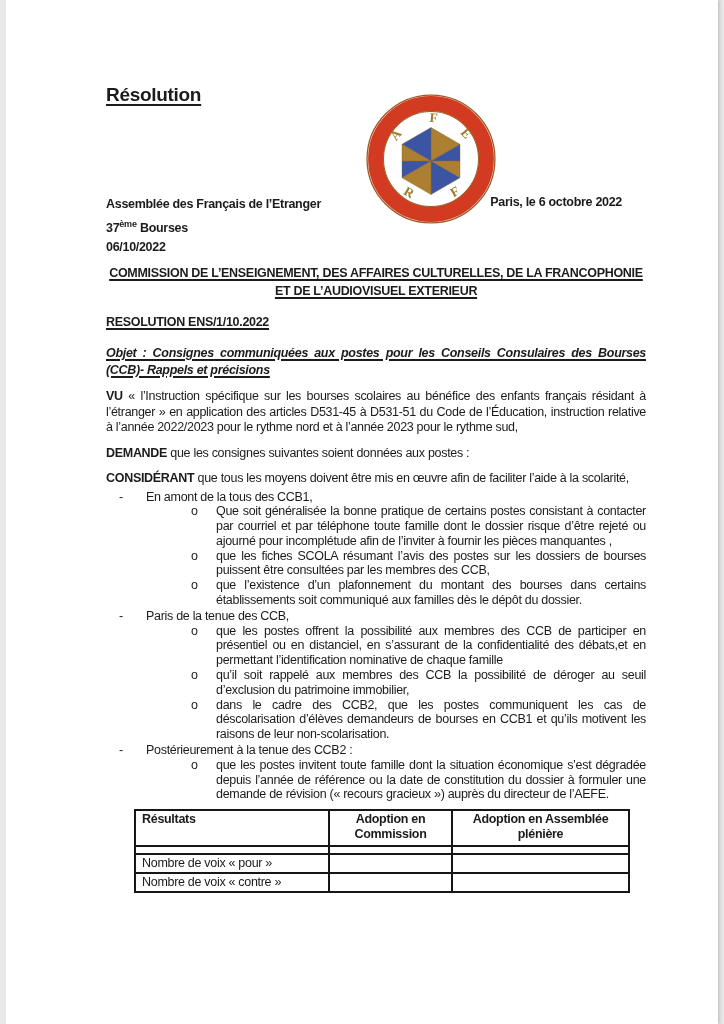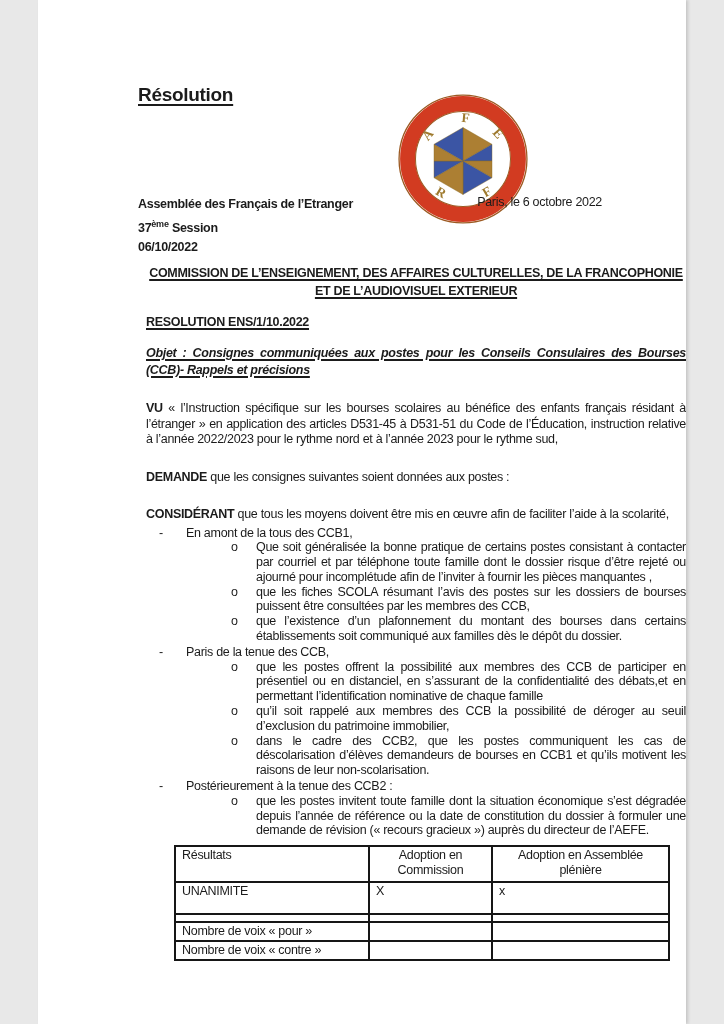--- a/index.html
+++ b/index.html
@@ -1,18 +1,18 @@
 <!DOCTYPE html>
 <html><head>
 <meta charset="utf-8">
 <style>
   html,body{margin:0;padding:0;background:#e8e8e8;}
   .page{
     position:relative;
-    width:648px;height:1024px;
+    width:712px;height:1024px;
     margin:0 auto;
     background:#ffffff;
     font-family:"Liberation Sans", sans-serif;
     font-size:12.5px;
     letter-spacing:-0.3px;
     color:#1b1b1b;
     overflow:hidden;
     box-shadow:2px 0 3px rgba(0,0,0,0.15);
   }
   .doc-title{
@@ -27,45 +27,45 @@
     font-family:"Liberation Serif", serif;
     font-size:13px;font-weight:bold;
     text-anchor:middle;
   }
   .hdr-left{
     position:absolute;left:100px;top:195px;
     font-weight:bold;line-height:19.5px;
   }
   .hdr-left sup{font-size:9px;letter-spacing:-0.2px;}
   .hdr-date{
-    position:absolute;right:84px;top:195px;
-    font-weight:normal;
+    position:absolute;right:96px;top:195px;
+    font-weight:bold;
   }
   .content{
-    position:absolute;left:108px;top:264px;width:540px;
+    position:absolute;left:100px;top:264px;width:540px;
   }
   .commission{
     font-weight:bold;text-align:center;
     text-decoration:underline;text-decoration-thickness:1.5px;text-underline-offset:2px;
     line-height:18px;
   }
   .resref{
     margin-top:13px;font-weight:bold;
     text-decoration:underline;text-decoration-thickness:1.5px;text-underline-offset:2px;
     line-height:18px;
   }
   .objet{
     margin-top:14px;font-weight:bold;font-style:italic;
     text-align:justify;line-height:17px;
     text-decoration:underline;text-decoration-thickness:1.5px;text-underline-offset:2px;
   }
   .para{
     margin:7px 0 0 0;text-align:justify;line-height:15.5px;
   }
-  .para.gap{margin-top:22px;}
+  .para.gap{margin-top:10px;}
   .list{margin-top:3px;}
   .l1{display:flex;padding-left:13px;line-height:14.8px;margin-top:1px;}
   .l1 .dash{width:27px;flex:none;}
   .l2{display:flex;padding-left:85px;line-height:14.8px;}
   .l2 .om{width:25px;flex:none;}
   .l2 .l2t{flex:1;text-align:justify;}
   .res-table{
     margin:7px 0 0 28px;
     border-collapse:collapse;
     width:494px;
@@ -74,21 +74,21 @@
   }
   .res-table td,.res-table th{
     border:2px solid #161616;
     padding:1px 6px;
     vertical-align:top;
     text-align:left;
     font-weight:normal;
     line-height:15px;
     overflow:hidden;
   }
-  .res-table th{font-weight:normal;text-align:center;height:32px;border-radius:11px;}
+  .res-table th{font-weight:bold;text-align:center;height:32px;border-radius:11px;}
   .res-table th.left{text-align:left;}
   .res-table .c1{width:194px;}
   .res-table .c2{width:123px;}
   .res-table .c3{width:177px;}
   .row-unanimite td{height:28px;}
   .row-plain td{height:15px;}
   .spacer td{height:6px;padding:0;}
   .mark{font-weight:bold;}
 </style>
 </head>
@@ -118,21 +118,21 @@
       <text transform="translate(36.5,47) rotate(-50)">A</text>
       <text transform="translate(70,31.5) rotate(5)">F</text>
       <text transform="translate(99.5,45.5) rotate(48)">E</text>
       <text transform="translate(44,104.5) rotate(30)">R</text>
       <text transform="translate(93.5,104) rotate(-30)">F</text>
     </g>
   </svg>
 
   <div class="hdr-left">
     <div>Assemblée des Français de l’Etranger</div>
-    <div><span>37</span><sup>ème</sup> <span>Session</span></div>
+    <div><span>37</span><sup>ème</sup> <span>Bourses</span></div>
     <div>06/10/2022</div>
   </div>
 
   <div class="hdr-date">Paris, le 6 octobre 2022</div>
 
   <div class="content">
 
     <div class="commission">COMMISSION DE L’ENSEIGNEMENT, DES AFFAIRES CULTURELLES, DE LA FRANCOPHONIE ET DE L’AUDIOVISUEL EXTERIEUR</div>
 
     <div class="resref">RESOLUTION ENS/1/10.2022</div>
@@ -197,25 +197,20 @@
           <col class="c1">
           <col class="c2">
           <col class="c3">
         </colgroup>
       <tbody>
         <tr>
           <th class="left">Résultats</th>
           <th>Adoption en Commission</th>
           <th>Adoption en Assemblée plénière</th>
         </tr>
-        <tr class="row-unanimite">
-          <td>UNANIMITE</td>
-          <td class="mark">X</td>
-          <td class="mark">x</td>
-        </tr>
         <tr class="spacer">
           <td></td>
           <td></td>
           <td></td>
         </tr>
         <tr class="row-plain">
           <td>Nombre de voix « pour »</td>
           <td></td>
           <td></td>
         </tr>

